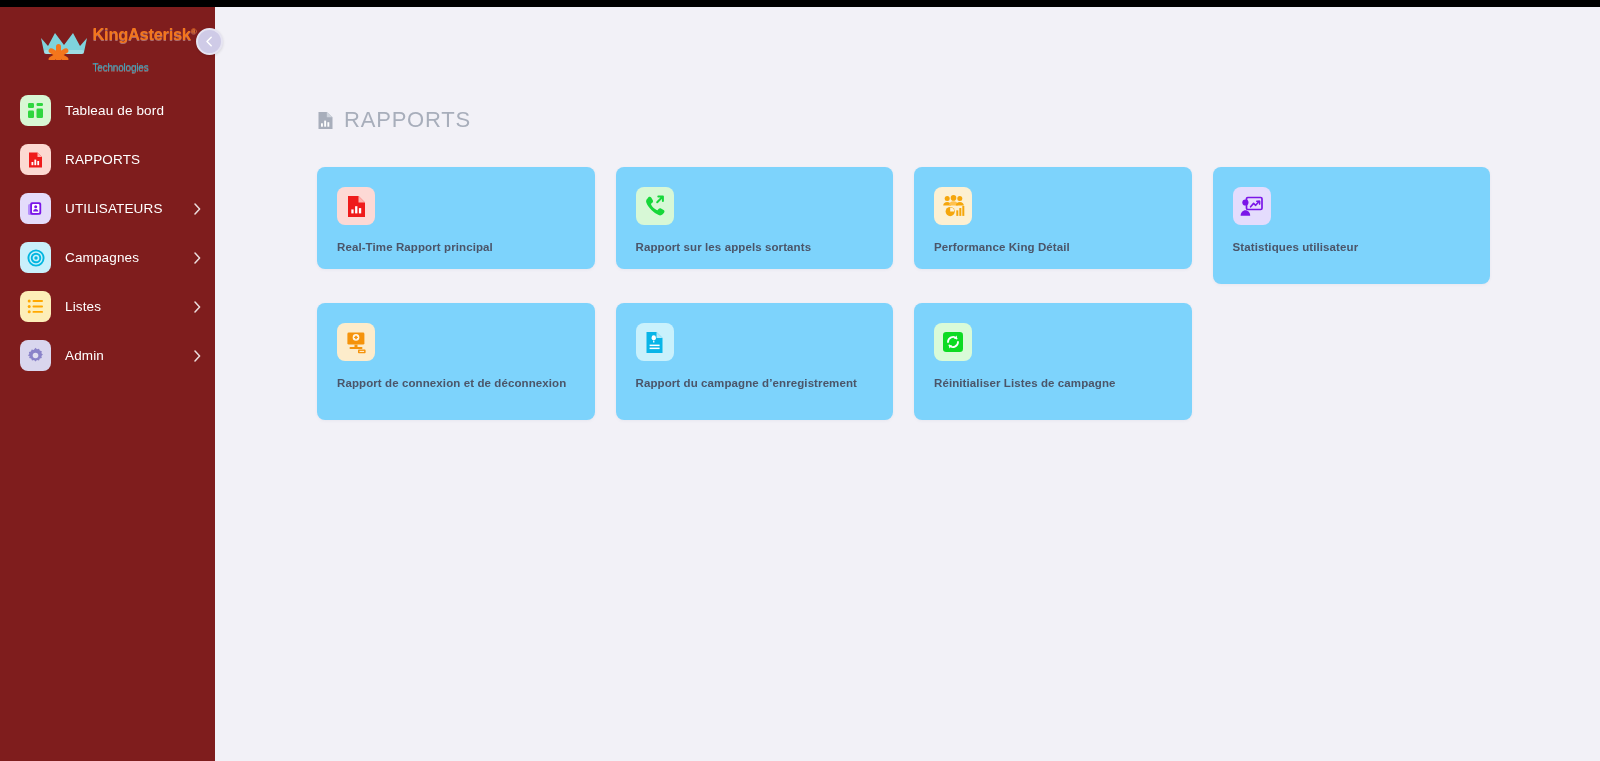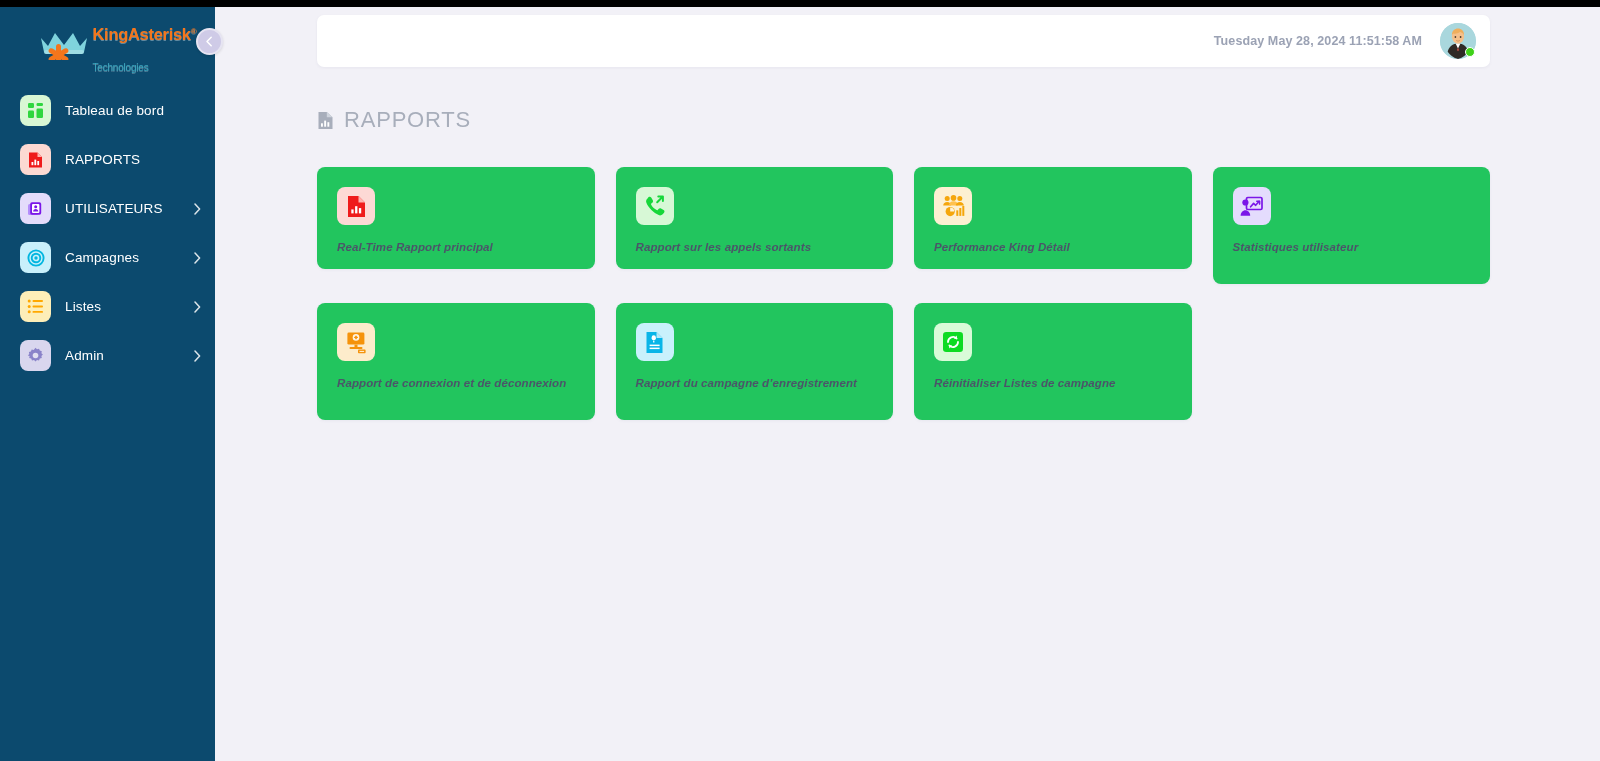--- a/index.html
+++ b/index.html
@@ -28,21 +28,21 @@
     background: #000000;
     z-index: 40;
   }
 
   
   .sidebar {
     position: absolute;
     top: 0; left: 0;
     width: 215px;
     height: 761px;
-    background: #0c4a6e;
+    background: #7f1d1d;
     z-index: 20;
   }
 
   .logo-wrap {
     height: 78px;
     display: flex;
     align-items: center;
     justify-content: center;
     padding-top: 6px;
   }
@@ -215,27 +215,26 @@
     top: 160px;
     width: 1173px;
     display: grid;
     grid-template-columns: repeat(4, 1fr);
     column-gap: 21px;
     row-gap: 19px;
   }
 
   .card {
     position: relative;
-    background: #22c55e;
+    background: #7dd3fc;
     border-radius: 8px;
     height: 102px;
     padding: 20px 20px 0 20px;
     box-shadow: 0 1px 3px rgba(100,100,140,0.07);
     cursor: pointer;
-    font-style: italic;
   }
   .card.tall { height: 117px; }
 
   .card-icon {
     width: 38px;
     height: 38px;
     border-radius: 8px;
     display: flex;
     align-items: center;
     justify-content: center;
@@ -377,37 +376,20 @@
   </aside>
 
   <div class="collapse-btn">
     <svg width="11" height="11" viewBox="0 0 11 11">
       <path d="M7.2 1.2L3 5.5l4.2 4.3" stroke="#ffffff" stroke-width="1.5" fill="none" stroke-linecap="round" stroke-linejoin="round"></path>
     </svg>
   </div>
 
   <main class="main">
 
-    <div class="topbar">
-      <div class="datetime">Tuesday May 28, 2024 11:51:58 AM</div>
-      <div class="avatar">
-        <svg class="face" width="36" height="36" viewBox="0 0 36 36">
-          <circle cx="18" cy="18" r="18" fill="#a9d7dd"></circle>
-          <path d="M18 20.5c-5.2 0-9.4 3.4-10.3 8.2A18 18 0 0 0 18 36a18 18 0 0 0 10.3-7.3c-0.9-4.8-5.1-8.2-10.3-8.2z" fill="#2e2a26"></path>
-          <path d="M18 20.2c1.3 0 2.4 0.3 2.4 0.3l-2.4 5-2.4-5s1.1-0.3 2.4-0.3z" fill="#ffffff"></path>
-          <path d="M18 24.6l1.2 2.4-1.2 1.3-1.2-1.3z" fill="#b0483f"></path>
-          <ellipse cx="18" cy="13.6" rx="6.1" ry="7.1" fill="#f5c08a"></ellipse>
-          <path d="M11.9 12.2c0-4.3 2.7-6.6 6.1-6.6s6.1 2.3 6.1 6.6c0 0-1.2-2.6-4.2-3.1-2 1.6-5.4 1.9-6.6 1.4-0.8 0.5-1.4 1.7-1.4 1.7z" fill="#efae5c"></path>
-          <ellipse cx="15.4" cy="14" rx="0.85" ry="1" fill="#4b3b2c"></ellipse>
-          <ellipse cx="20.6" cy="14" rx="0.85" ry="1" fill="#4b3b2c"></ellipse>
-          <path d="M16.4 17.6c0.9 0.8 2.3 0.8 3.2 0" stroke="#c98f5e" stroke-width="0.8" fill="none" stroke-linecap="round"></path>
-        </svg>
-        <span class="status-dot"></span>
-      </div>
-    </div>
 
     <div class="page-title">
       <span class="page-title-icon">
         <svg width="17" height="19" viewBox="0 0 17 19">
           <path d="M1.5 1h8.3L15.5 6.3V18H1.5z" fill="#a8aebb"></path>
           <path d="M9.8 1l5.7 5.3H9.8z" fill="#cfd4dd"></path>
           <rect x="4" y="12.3" width="1.9" height="3.4" fill="#fff"></rect>
           <rect x="7.2" y="9.6" width="1.9" height="6.1" fill="#fff"></rect>
           <rect x="10.4" y="11.2" width="1.9" height="4.5" fill="#fff"></rect>
         </svg>

